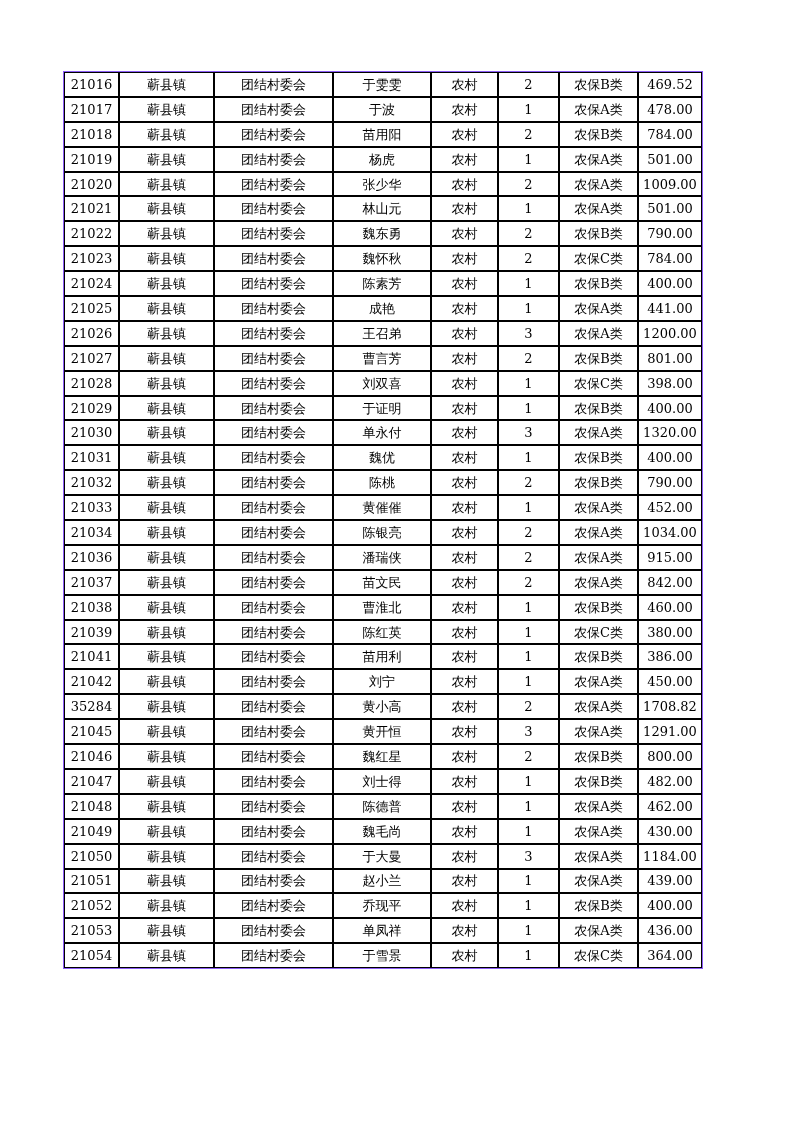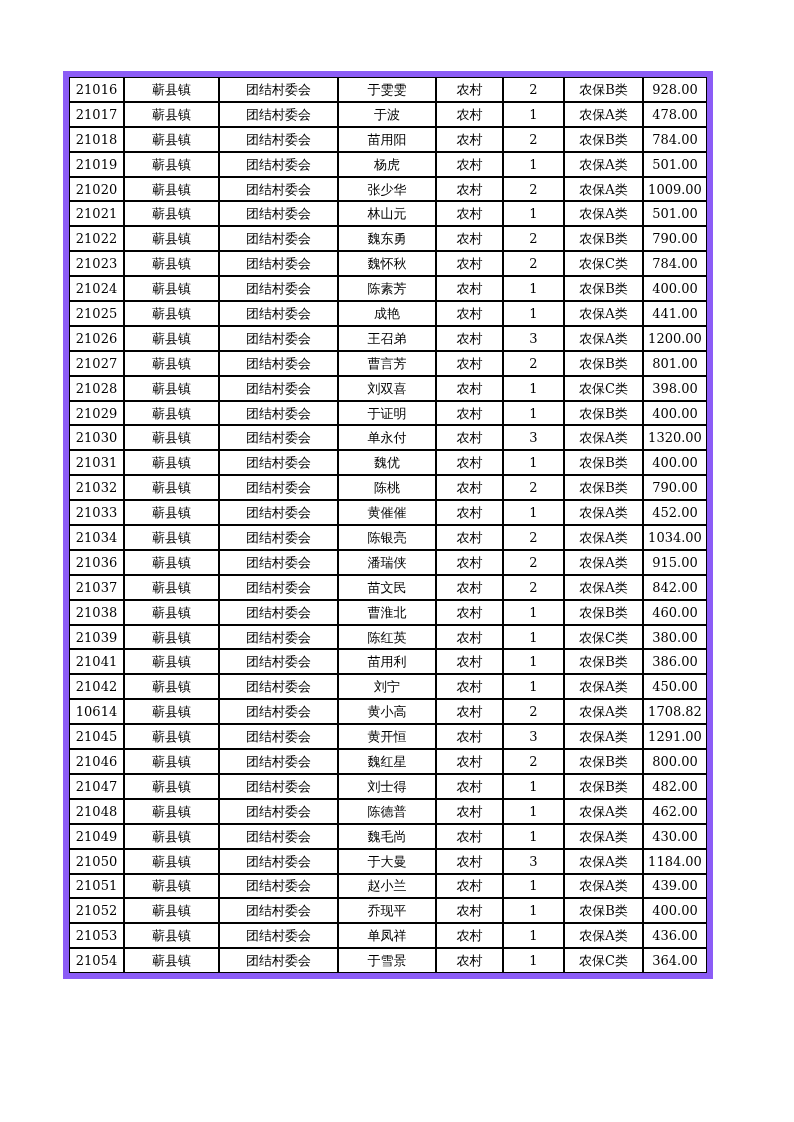--- a/index.html
+++ b/index.html
@@ -17,21 +17,21 @@
     color: #000000;
   }
   table.grid {
     position: absolute;
     left: 63px;
     top: 71px;
     width: 639px;
     border-collapse: separate;
     border-spacing: 0;
     table-layout: fixed;
-    border: 6px solid #8b5cf6;
+    border: 1px solid #8b5cf6;
   }
   table.grid td {
     border: 1px solid #000000;
     box-sizing: border-box;
     height: 24.9px;
     padding: 0 2px;
     text-align: center;
     vertical-align: middle;
     font-size: 13px;
     line-height: 1;
@@ -58,21 +58,21 @@
       </colgroup>
     <tbody>
         <tr>
           <td>21016</td>
           <td>蕲县镇</td>
           <td>团结村委会</td>
           <td>于雯雯</td>
           <td>农村</td>
           <td>2</td>
           <td>农保B类</td>
-          <td>928.00</td>
+          <td>469.52</td>
         </tr>
         <tr>
           <td>21017</td>
           <td>蕲县镇</td>
           <td>团结村委会</td>
           <td>于波</td>
           <td>农村</td>
           <td>1</td>
           <td>农保A类</td>
           <td>478.00</td>
@@ -301,21 +301,21 @@
           <td>21042</td>
           <td>蕲县镇</td>
           <td>团结村委会</td>
           <td>刘宁</td>
           <td>农村</td>
           <td>1</td>
           <td>农保A类</td>
           <td>450.00</td>
         </tr>
         <tr>
-          <td>10614</td>
+          <td>35284</td>
           <td>蕲县镇</td>
           <td>团结村委会</td>
           <td>黄小高</td>
           <td>农村</td>
           <td>2</td>
           <td>农保A类</td>
           <td>1708.82</td>
         </tr>
         <tr>
           <td>21045</td>

